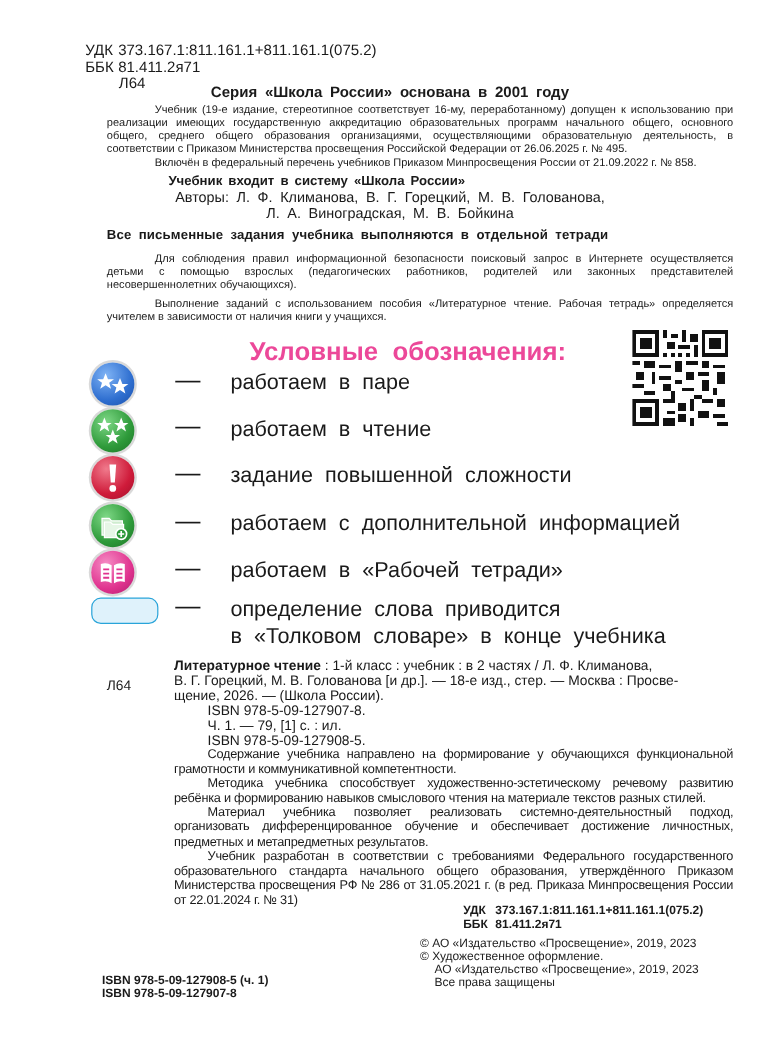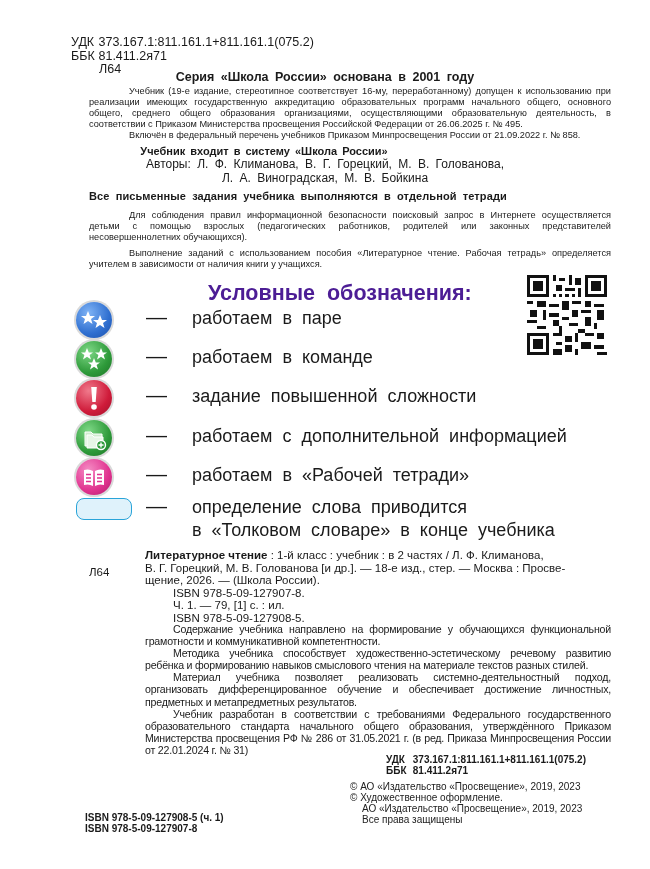--- a/index.html
+++ b/index.html
@@ -15,21 +15,21 @@
     .series { left: 0; width: 650px; top: 70px; text-align: center; font-weight: bold; font-size: 12.5px; word-spacing: 3px; }
 
     .small-par { left: 89px; width: 522px; font-size: 9.2px; line-height: 11px; text-align: justify; }
     .small-par .indent { text-indent: 40px; }
 
     .system-title { left: 0; width: 528px; top: 145px; text-align: center; font-weight: bold; font-size: 11px; word-spacing: 2px; }
     .authors { left: 0; width: 650px; top: 157px; text-align: center; font-size: 12px; line-height: 14px; word-spacing: 3px; }
 
     .big-bold { left: 89px; width: 522px; top: 190px; font-weight: bold; font-size: 11px; letter-spacing: 0.1px; word-spacing: 3px; white-space: nowrap; }
 
-    .legend-title { left: 208px; top: 281px; color: #4c1d95; font-weight: bold; font-size: 21.5px; word-spacing: 6px; }
+    .legend-title { left: 208px; top: 281px; color: #ec4899; font-weight: bold; font-size: 21.5px; word-spacing: 6px; }
 
     .qr { left: 527px; top: 275px; width: 80px; height: 80px; }
 
     .legend-row { left: 76px; display: flex; align-items: flex-start; }
     .legend-icon { width: 36px; height: 36px; border-radius: 50%; position: relative; display: flex; align-items: center; justify-content: center; box-shadow: 0 0 0 2px #d9d9d9, 0 1px 2px rgba(0,0,0,0.25); }
     .legend-icon svg { width: 36px; height: 36px; }
     .legend-dash { position: absolute; left: 70px; font-size: 21px; }
     .legend-text { position: absolute; left: 116px; font-size: 18px; line-height: 25px; word-spacing: 5px; white-space: nowrap; }
 
     .pill { width: 56px; height: 22px; border: 1.5px solid #29a4d9; border-radius: 8px; background: #dff2fb; }
@@ -152,21 +152,21 @@
 
 <div class="abs legend-row" style="top:341px;">
   <div class="legend-icon" style="background: radial-gradient(circle at 35% 30%, #7ed886, #2e9a3a 60%, #1c7326);">
     <svg viewBox="0 0 36 36">
       <polygon fill="#fff" points="11,7 12.8,11.5 17,11.5 13.6,14 15,18.5 11,15.8 7,18.5 8.4,14 5,11.5 9.2,11.5"></polygon>
       <polygon fill="#fff" points="25,7 26.8,11.5 31,11.5 27.6,14 29,18.5 25,15.8 21,18.5 22.4,14 19,11.5 23.2,11.5"></polygon>
       <polygon fill="#fff" points="18,17 19.8,21.5 24,21.5 20.6,24 22,28.5 18,25.8 14,28.5 15.4,24 12,21.5 16.2,21.5"></polygon>
     </svg>
   </div>
   <span class="legend-dash" style="top:3px;">—</span>
-  <span class="legend-text" style="top:4px;">работаем в команде</span>
+  <span class="legend-text" style="top:4px;">работаем в чтение</span>
 </div>
 
 <div class="abs legend-row" style="top:380px;">
   <div class="legend-icon" style="background: radial-gradient(circle at 35% 30%, #f07a8c, #cf1b3a 60%, #a0102a);">
     <svg viewBox="0 0 36 36">
       <path fill="#fff" d="M15.2,7 h5.6 l-1.1,15 h-3.4 z"></path>
       <circle fill="#fff" cx="18" cy="27" r="2.8"></circle>
     </svg>
   </div>
   <span class="legend-dash" style="top:3px;">—</span>

